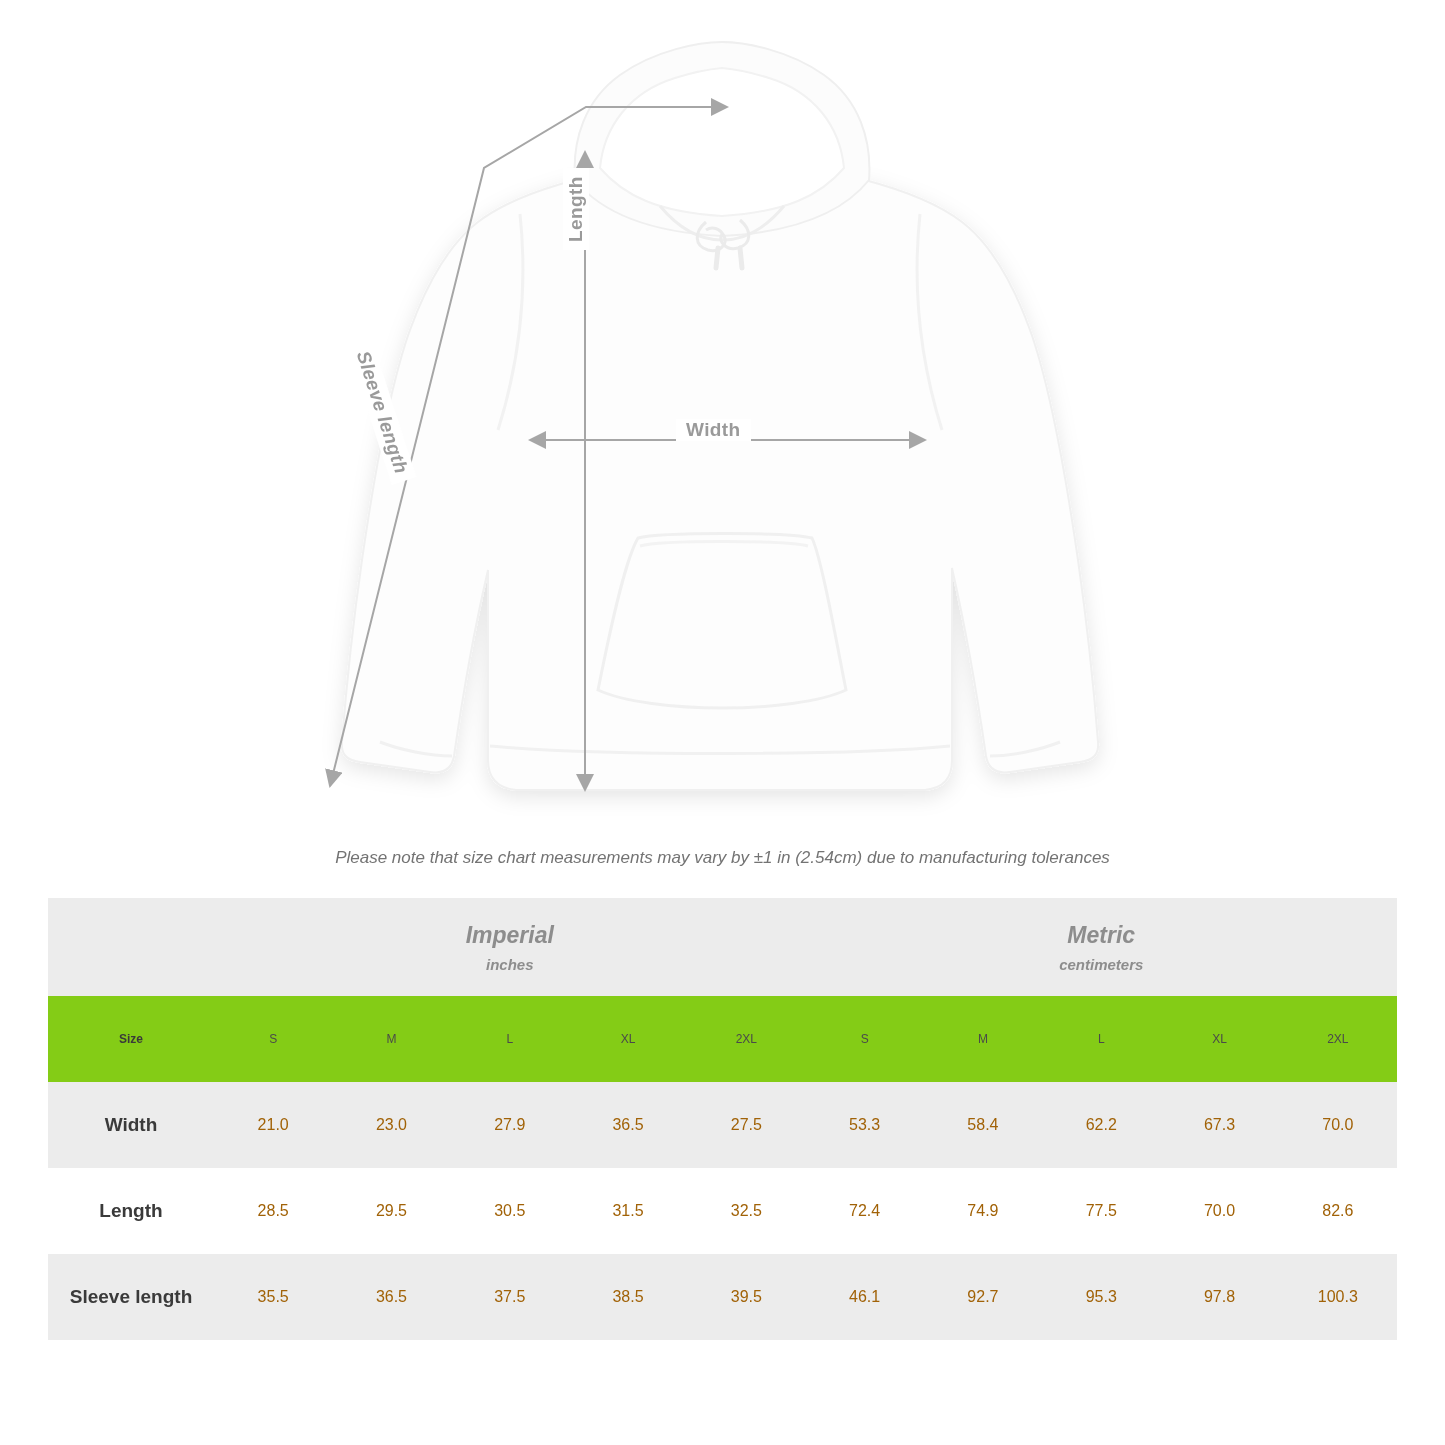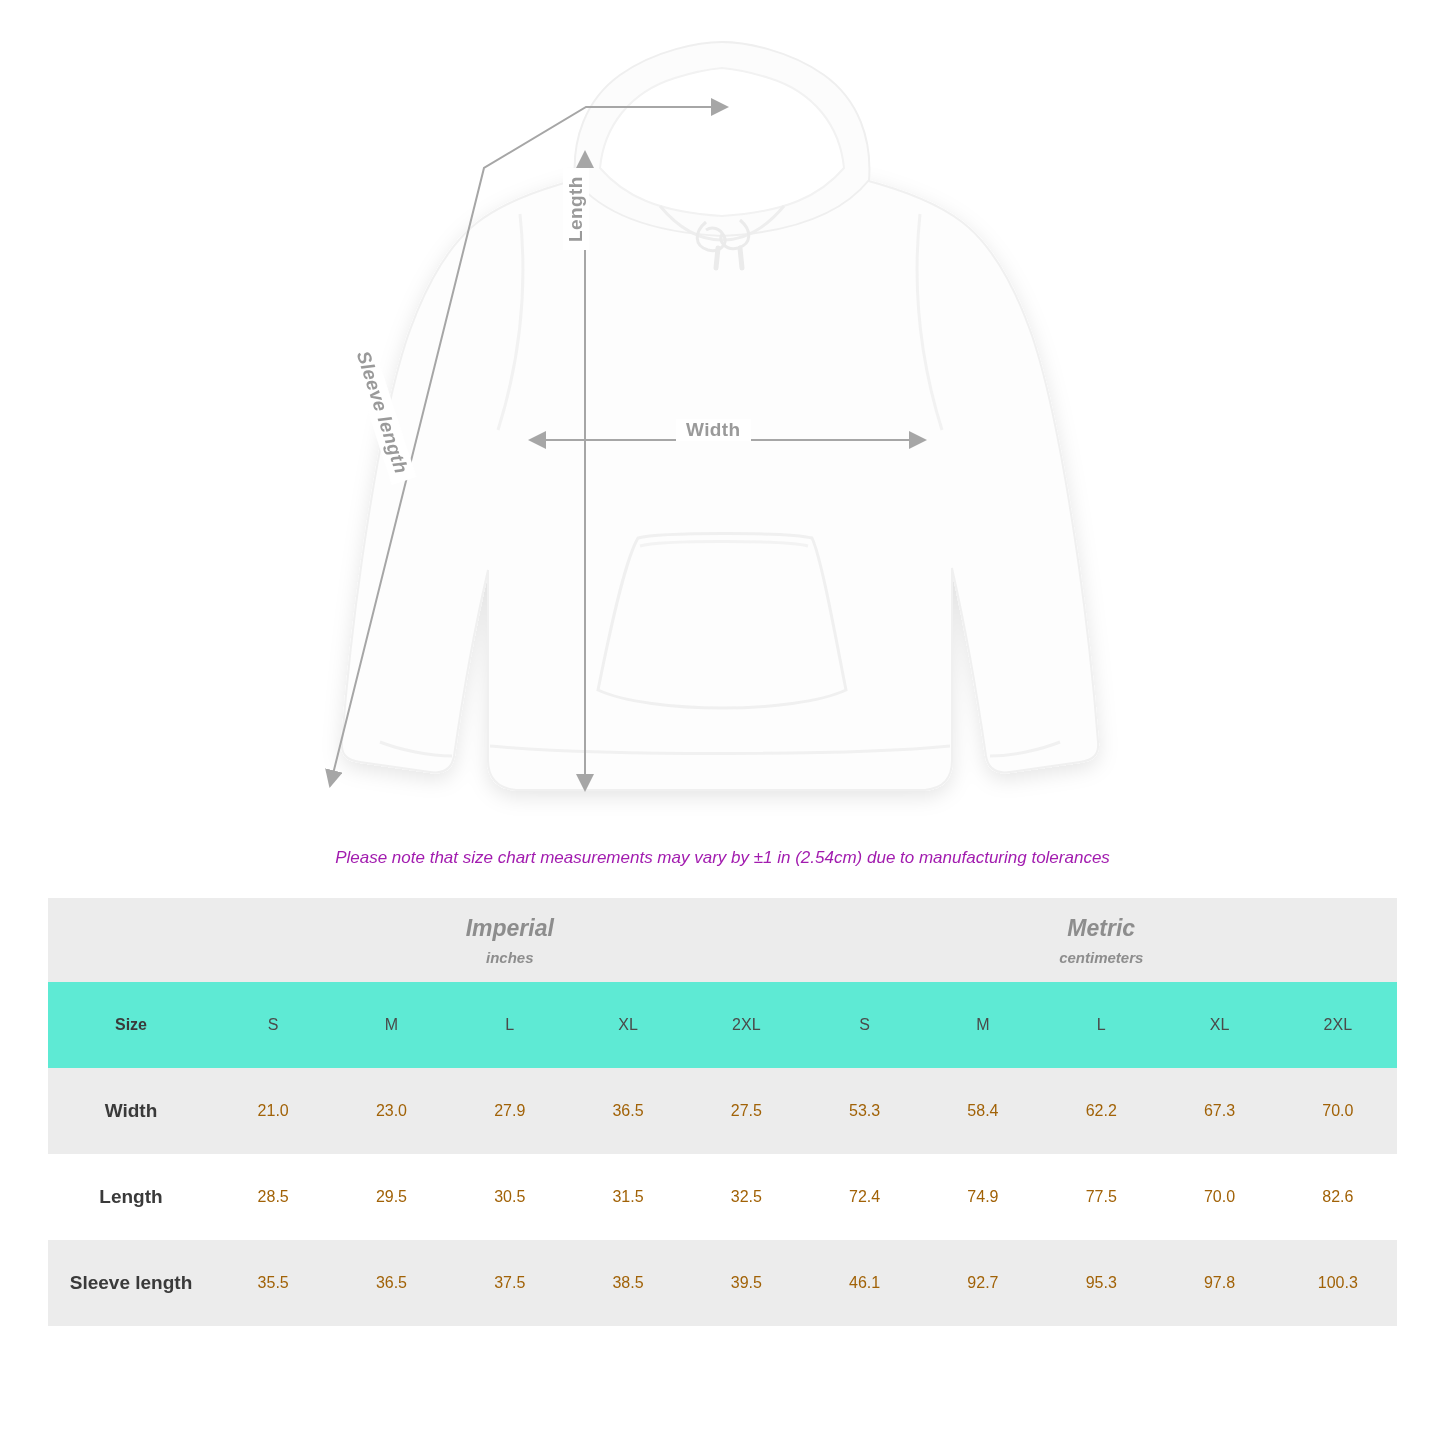--- a/index.html
+++ b/index.html
@@ -65,21 +65,21 @@
   }
   .chart-title {
     font-size: 27px;
     font-weight: bold;
     color: #2e2e2e;
     letter-spacing: 0.1px;
   }
   .chart-note {
     font-size: 17px;
     font-style: italic;
-    color: #a21caf;
+    color: #737373;
     margin-top: 14px;
   }
 
   
   .table-wrap {
     margin: 30px 48px 0 48px;
   }
   table.size-table {
     border-collapse: collapse;
     width: 1349px;
@@ -87,40 +87,40 @@
   }
   table.size-table td,
   table.size-table th {
     text-align: center;
     vertical-align: middle;
     font-weight: normal;
     border: none;
   }
   .unit-row td {
     background: #ececec;
-    height: 84px;
+    height: 98px;
     padding: 0;
   }
   .unit-name {
     font-size: 23px;
     font-style: italic;
     font-weight: bold;
     color: #8d8d8d;
   }
   .unit-sub {
     font-size: 15px;
     font-style: italic;
     color: #8d8d8d;
     margin-top: 7px;
     font-weight: bold;
   }
   .head-row td {
-    background: #5eead4;
+    background: #84cc16;
     height: 84px;
-    font-size: 16px;
+    font-size: 12px;
     color: #4a4a4a;
   }
   .head-row td.rowhead {
     font-weight: bold;
     color: #3a3a3a;
   }
   .data-row td {
     height: 84px;
     font-size: 16px;
     color: #a16207;

